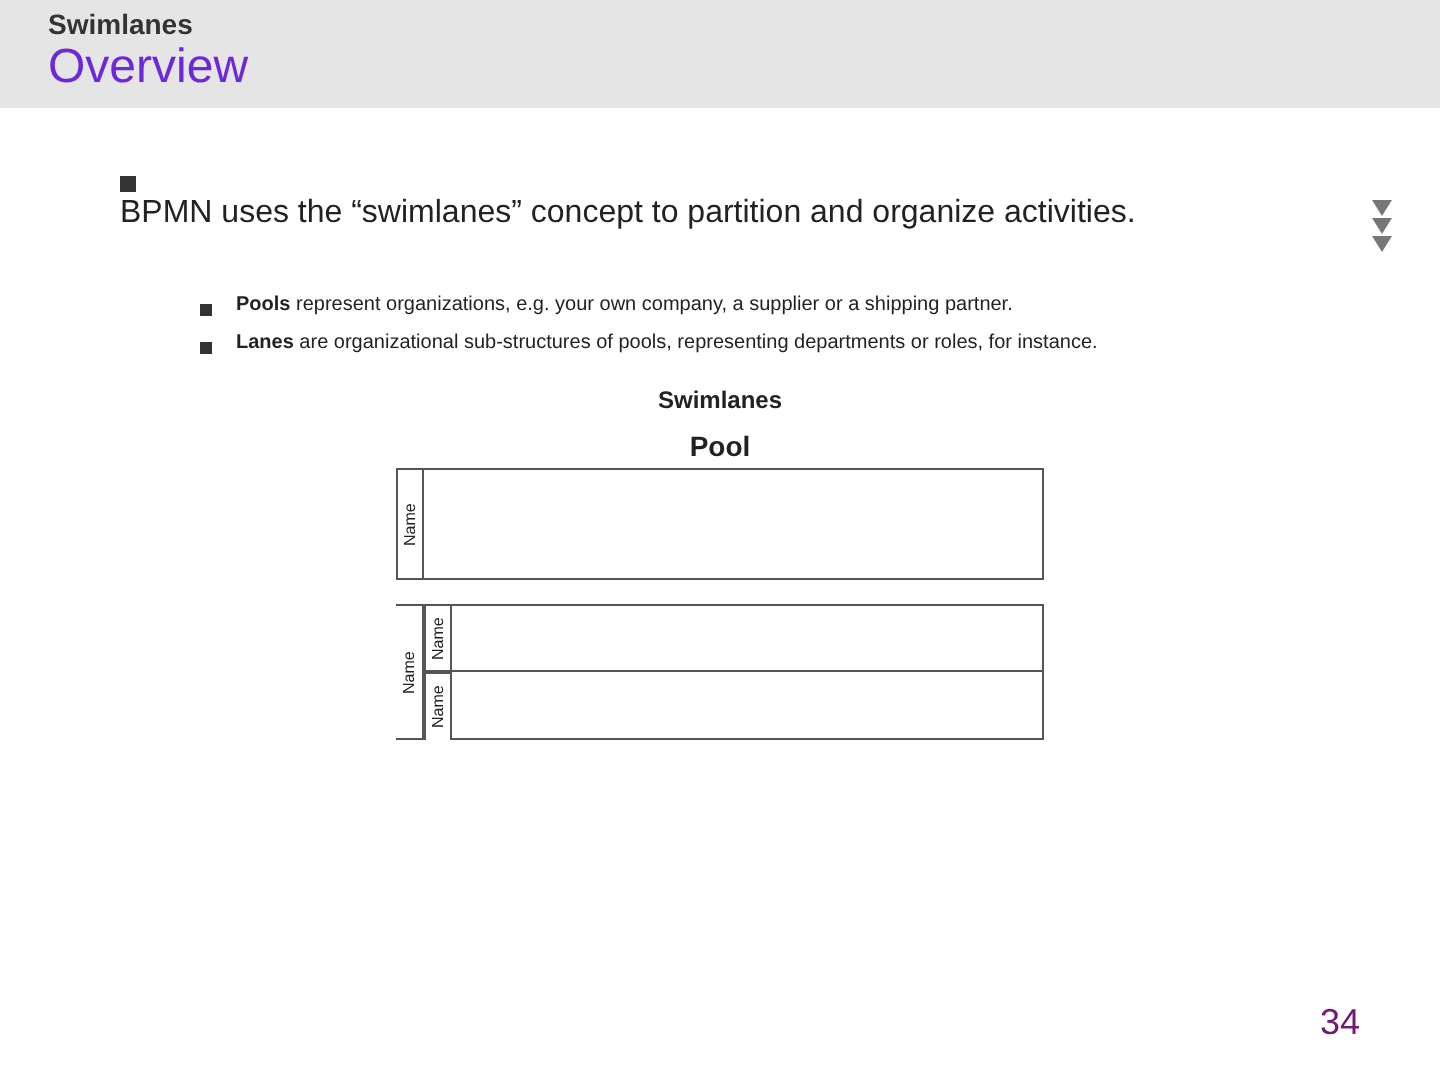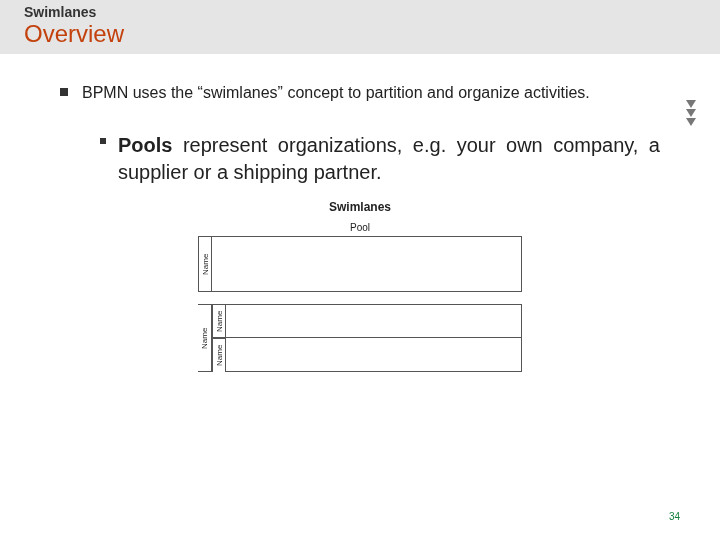--- a/index.html
+++ b/index.html
@@ -15,30 +15,31 @@
     background: #e5e5e5;
     padding: 4px 0 2px 24px;
   }
   .header-small {
     font-size: 14px;
     font-weight: bold;
     color: #333;
   }
   .header-large {
     font-size: 24px;
-    color: #c2410c;
+    color: #6d28d9;
     padding-bottom: 4px;
   }
   .content {
     padding: 28px 60px 0 60px;
     color: #222;
   }
   .bullet-row {
     display: flex;
     margin-bottom: 28px;
+    flex-direction: column;
   }
   .bullet {
     width: 8px;
     height: 8px;
     background: #333;
     margin-top: 6px;
     margin-right: 14px;
     flex-shrink: 0;
   }
   .bullet-text {
@@ -55,21 +56,21 @@
   }
   .sub-bullet {
     width: 6px;
     height: 6px;
     background: #333;
     margin-top: 6px;
     margin-right: 12px;
     flex-shrink: 0;
   }
   .sub-text {
-    font-size: 20px;
+    font-size: 10px;
     line-height: 1.35;
     text-align: justify;
   }
   .bold { font-weight: bold; }
   .side-arrows {
     position: absolute;
     right: 24px;
     top: 100px;
     display: flex;
     flex-direction: column;
@@ -84,22 +85,22 @@
   .diagram-area {
     text-align: center;
     margin-top: 14px;
   }
   .diagram-title {
     font-size: 12px;
     font-weight: bold;
     margin-bottom: 8px;
   }
   .diagram-label {
-    font-size: 10px;
-    font-weight: normal;
+    font-size: 14px;
+    font-weight: bold;
     margin-bottom: 3px;
   }
   .pool-figure {
     display: inline-flex;
     margin-bottom: 12px;
   }
   .vlabel {
     width: 14px;
     display: flex;
     align-items: center;
@@ -130,22 +131,22 @@
     border-left: none;
   }
   .lane-row + .lane-row .vlabel,
   .lane-row + .lane-row .lane-body {
     border-top: none;
   }
   .page-number {
     position: absolute;
     right: 40px;
     bottom: 18px;
-    font-size: 10px;
-    color: #15803d;
+    font-size: 18px;
+    color: #701a75;
   }
 </style>
 </head>
 <body>
 
 <div class="header">
   <div class="header-small">Swimlanes</div>
   <div class="header-large">Overview</div>
 </div>
 
@@ -161,20 +162,26 @@
     <div class="bullet"></div>
     <div class="bullet-text">BPMN uses the “swimlanes” concept to partition and organize activities.</div>
   </div>
 
 
   <div class="sub-list">
     <div class="sub-row">
       <div class="sub-bullet"></div>
       <div class="sub-text">
         <span class="bold">Pools</span><span> represent organizations, e.g. your own company, a supplier or a shipping partner.</span>
+      </div>
+    </div>
+    <div class="sub-row">
+      <div class="sub-bullet"></div>
+      <div class="sub-text">
+        <span class="bold">Lanes</span><span> are organizational sub-structures of pools, representing departments or roles, for instance.</span>
       </div>
     </div>
   </div>
 
   <div class="diagram-area">
     <div class="diagram-title">Swimlanes</div>
 
     <div class="diagram-label">Pool</div>
     <div class="pool-figure">
       <div class="vlabel">Name</div>

